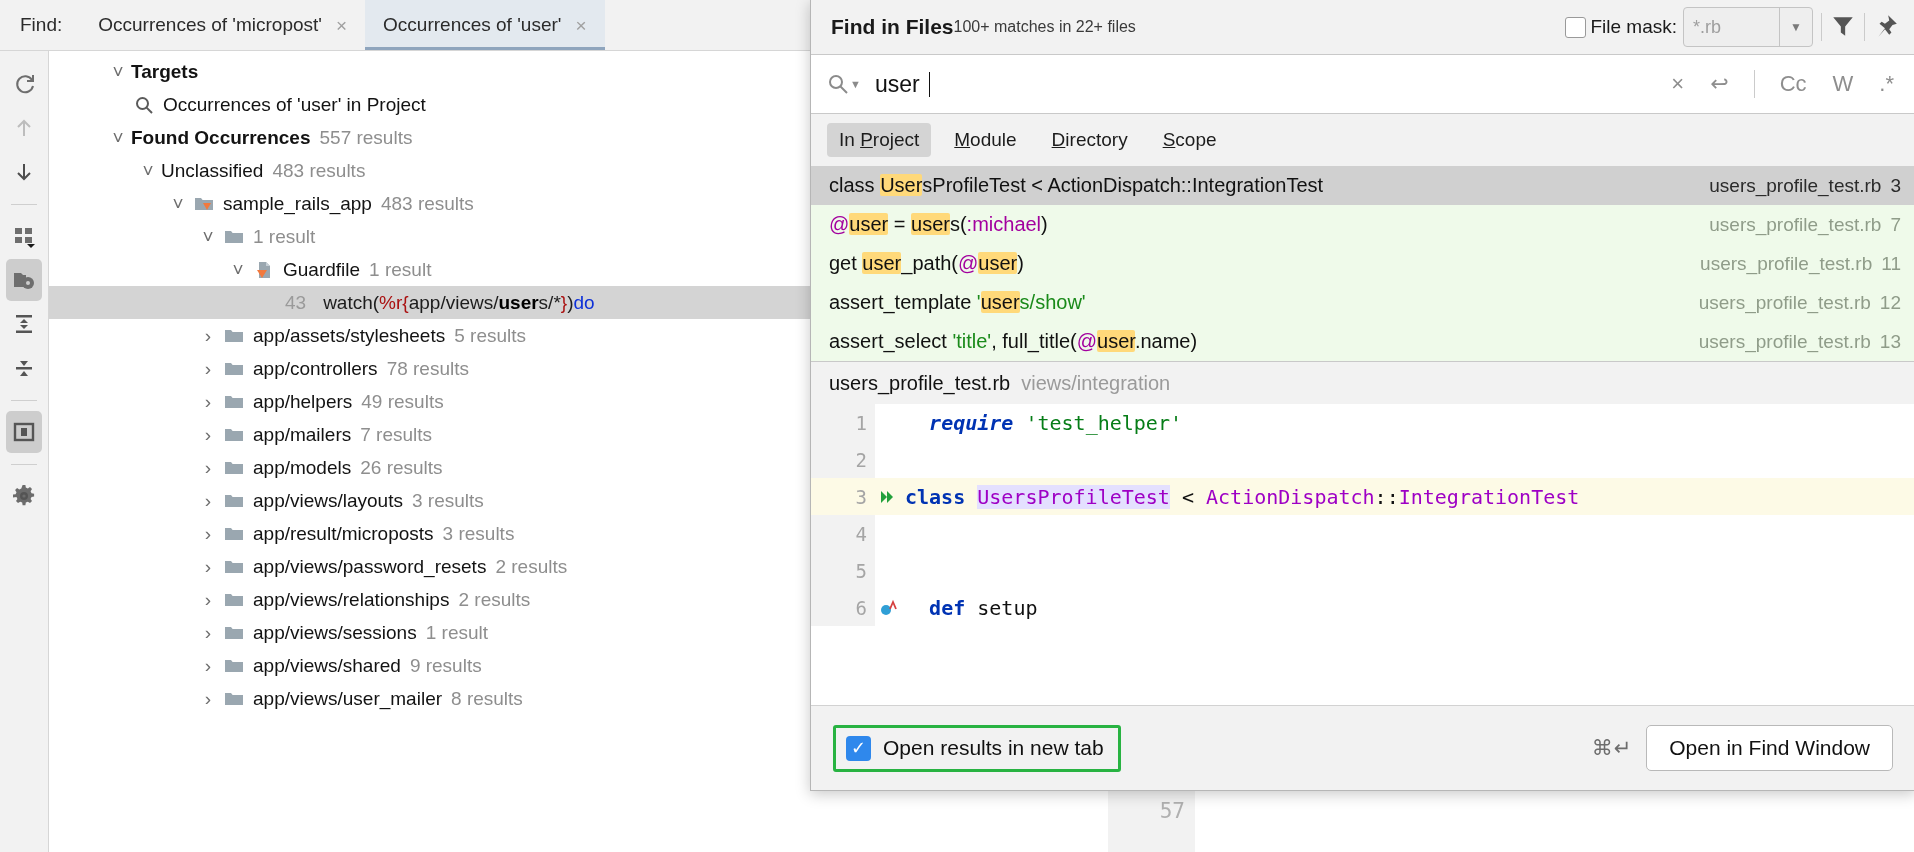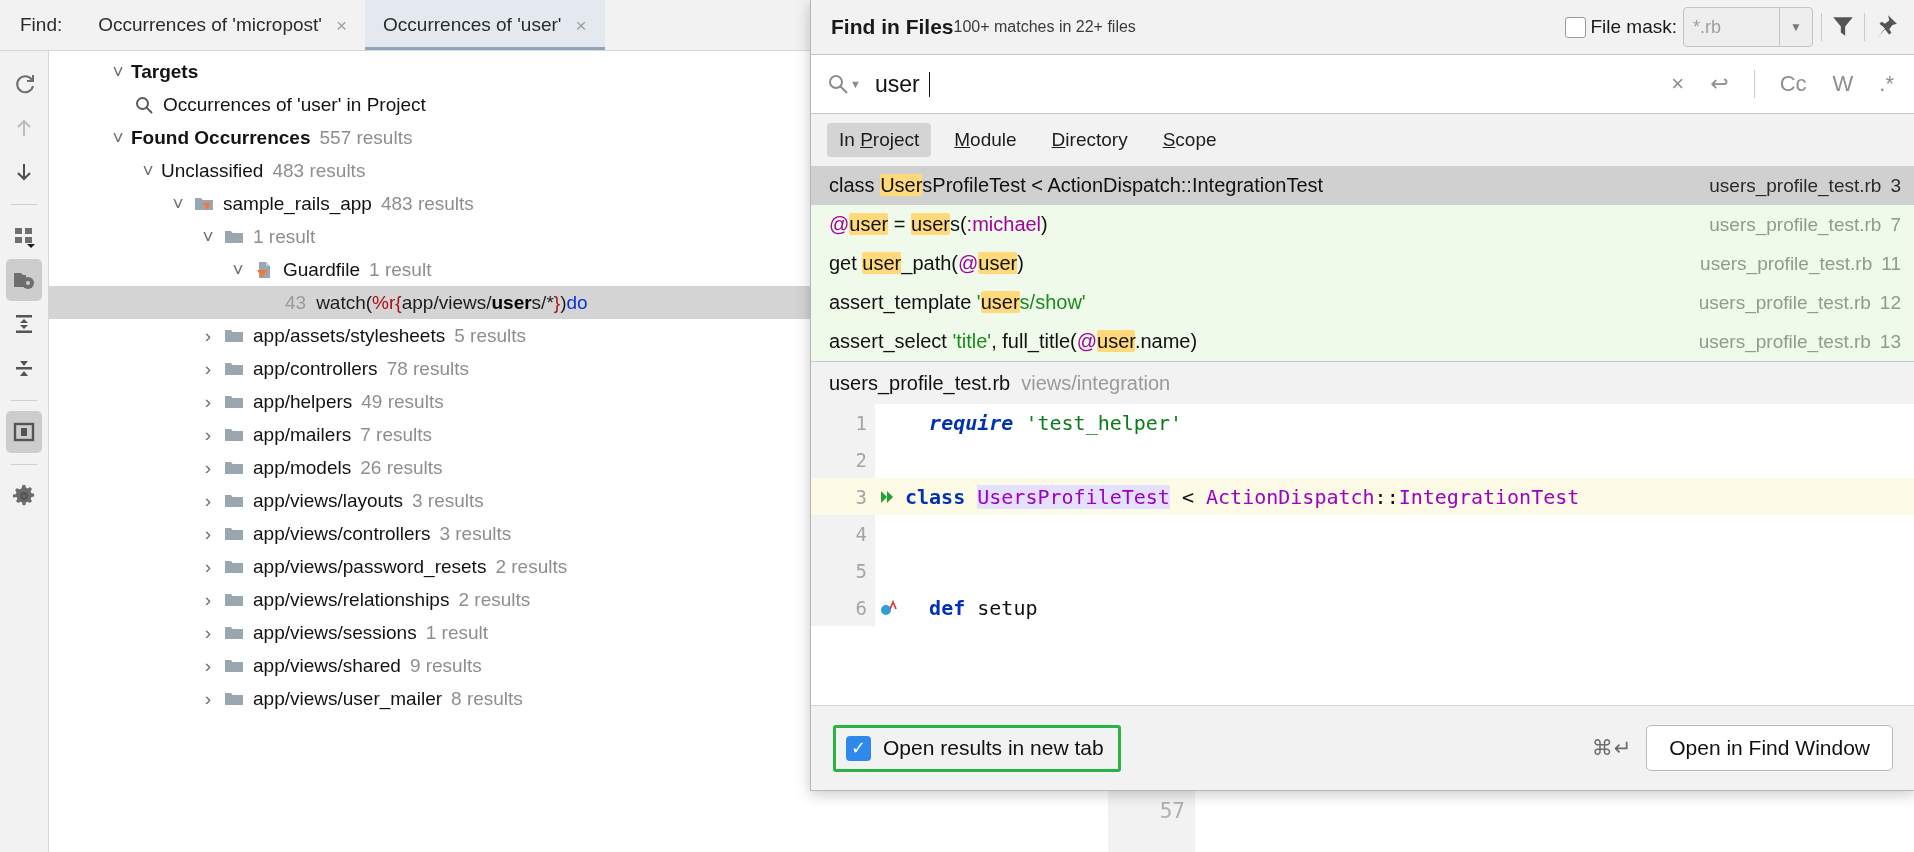--- a/index.html
+++ b/index.html
@@ -131,21 +131,21 @@
     width: 26px;
     min-width: 26px;
     display: inline-flex;
     align-items: center;
     justify-content: center;
     margin-right: 6px;
   }
   .nm { color: #131313; }
   .nm.bold { font-weight: bold; }
   .cnt { color: #8e8e8e; margin-left: 9px; }
-  .lineno { color: #9a9a9a; margin-right: 10px; }
+  .lineno { color: #9a9a9a; margin-right: 17px; }
   .code-frag { font-family: "Liberation Sans", sans-serif; }
   .red { color: #aa1111; }
   .blue { color: #0d30d8; }
   .hl { font-weight: bold; color: #000; }
 
   
   .popup {
     position: absolute;
     left: 810px;
     top: 0;
@@ -623,21 +623,21 @@
         <span class="nm">app/views/layouts</span>
         <span class="cnt">3 results</span>
       </div>
       <div class="row" style="padding-left:146px">
         <span class="arrow">›</span>
         <span class="ico">
             <svg width="20" height="20" viewBox="0 0 20 20">
               <path d="M1 4h6l1.6 2H19v10H1z" fill="#9aa7b0"></path>
             </svg>
           </span>
-        <span class="nm">app/views/controllers</span>
+        <span class="nm">app/result/microposts</span>
         <span class="cnt">3 results</span>
       </div>
       <div class="row" style="padding-left:146px">
         <span class="arrow">›</span>
         <span class="ico">
             <svg width="20" height="20" viewBox="0 0 20 20">
               <path d="M1 4h6l1.6 2H19v10H1z" fill="#9aa7b0"></path>
             </svg>
           </span>
         <span class="nm">app/views/password_resets</span>

